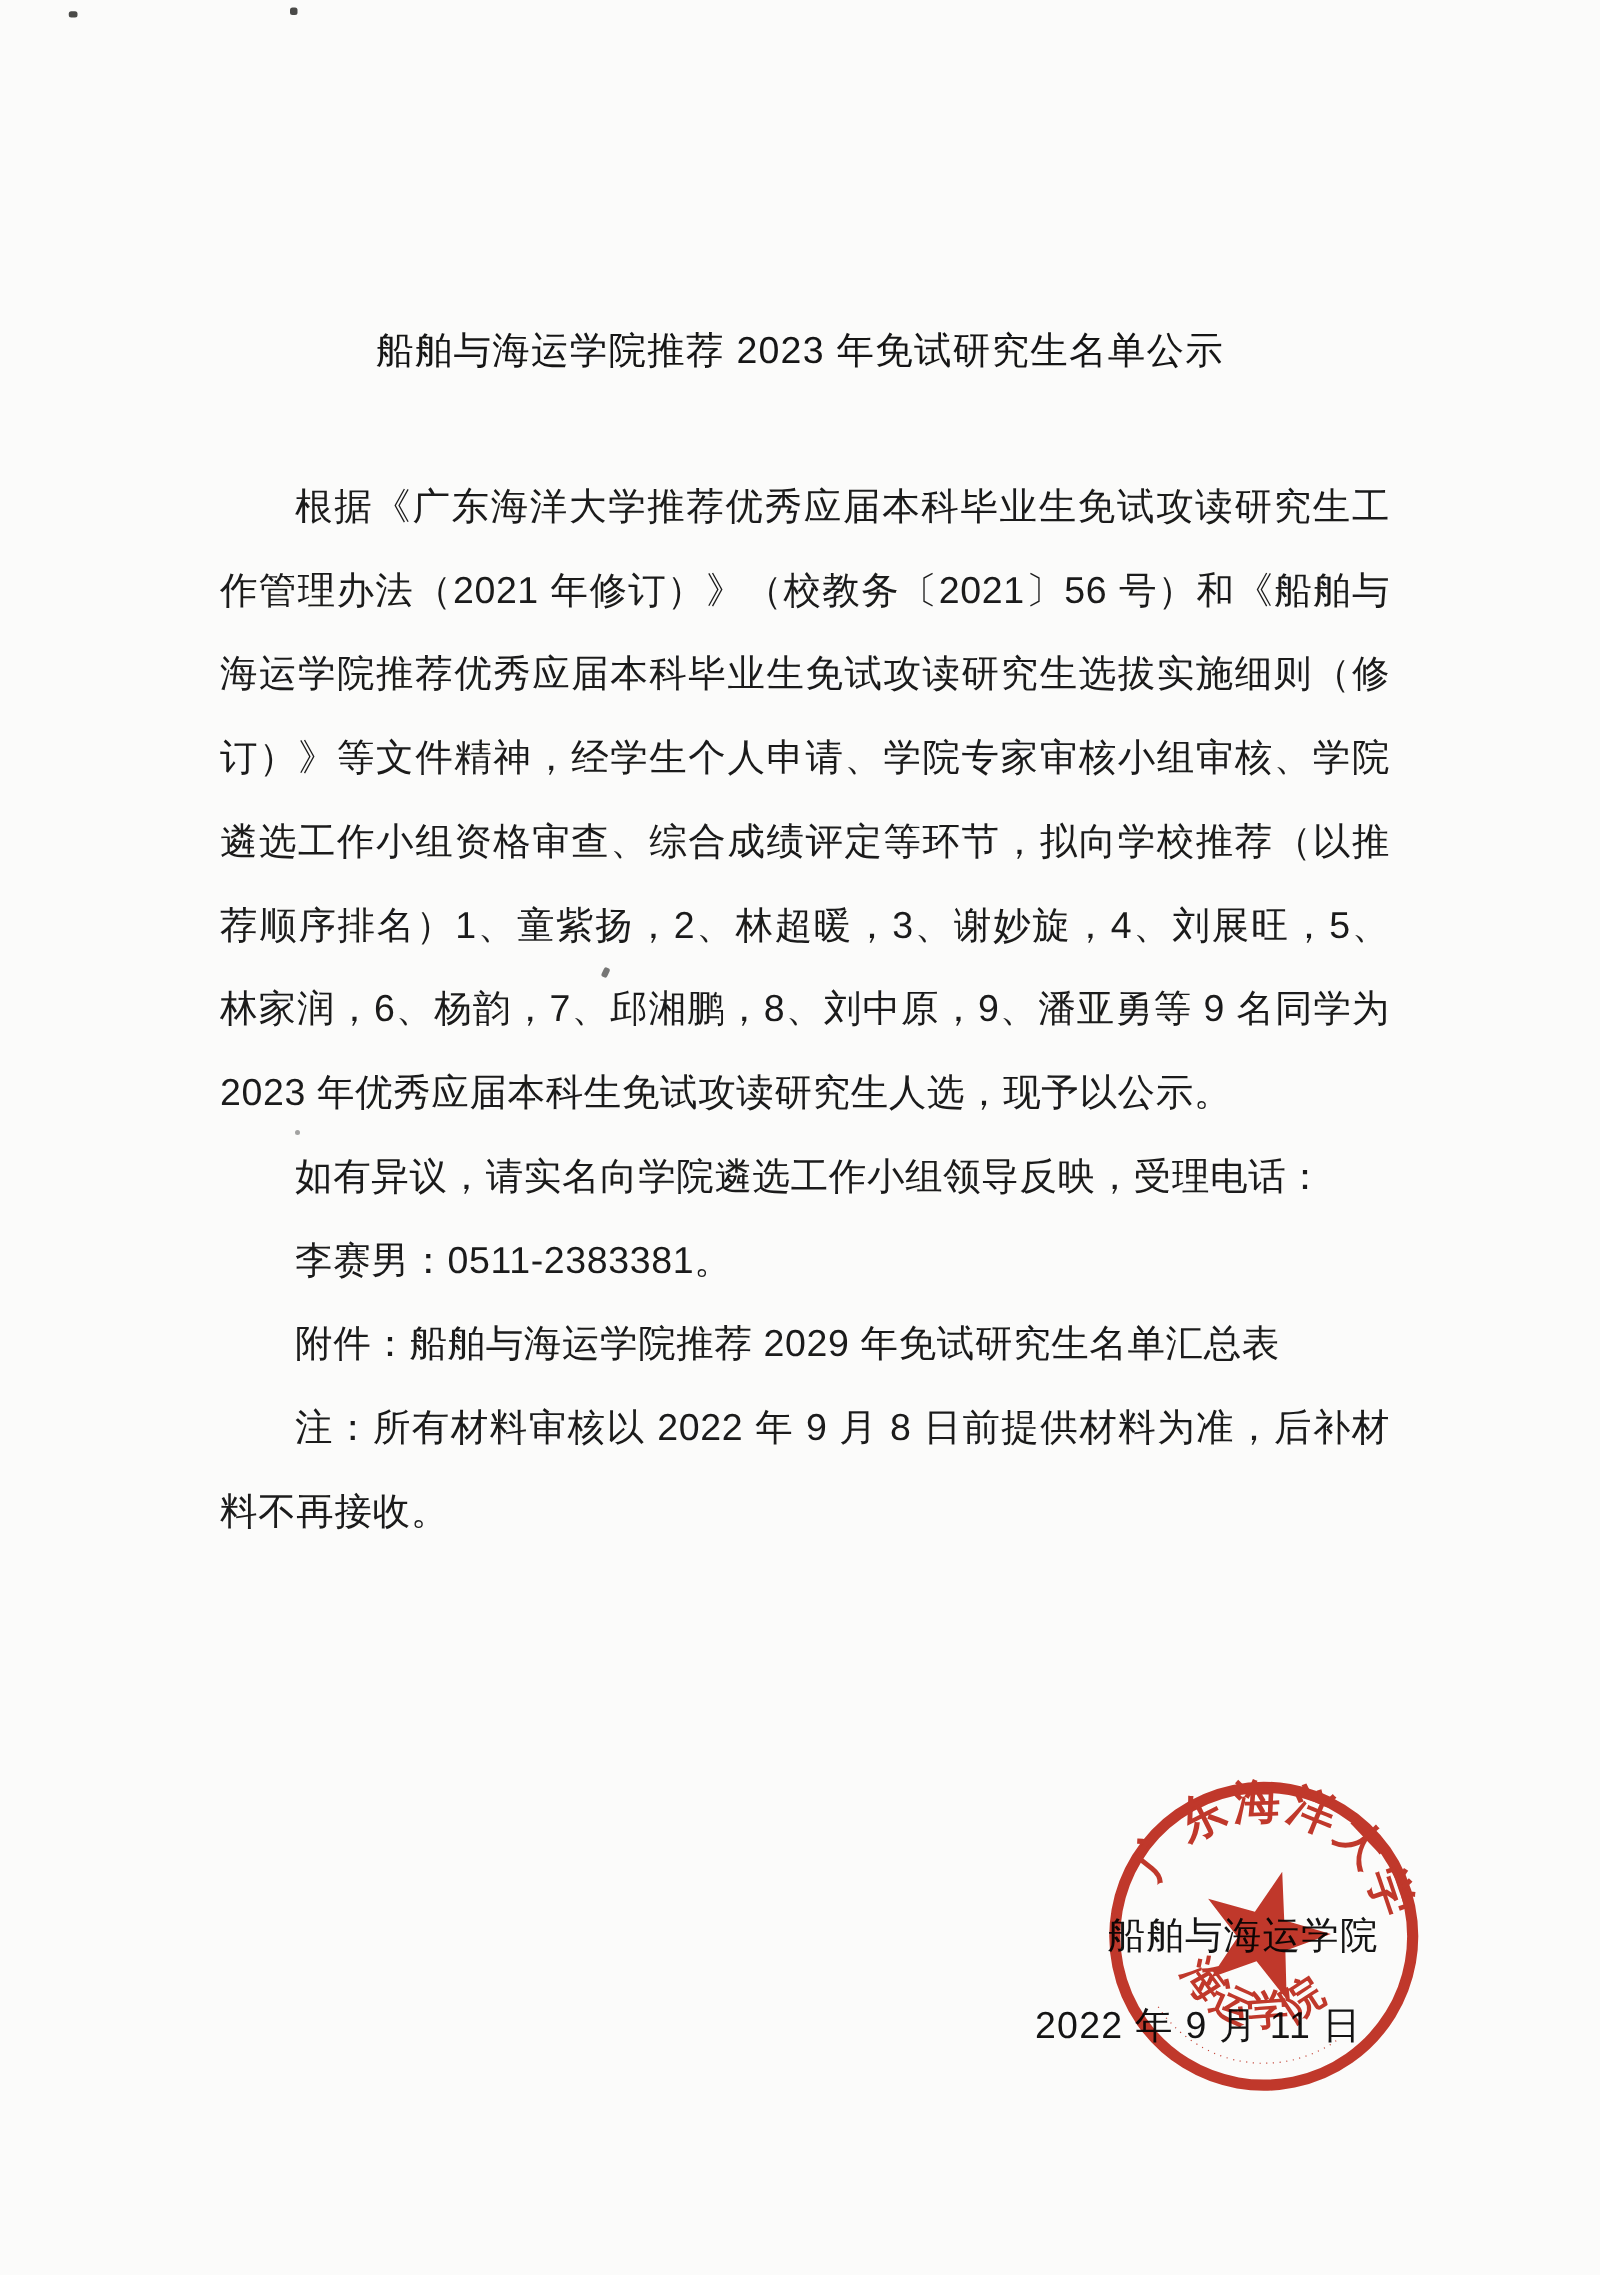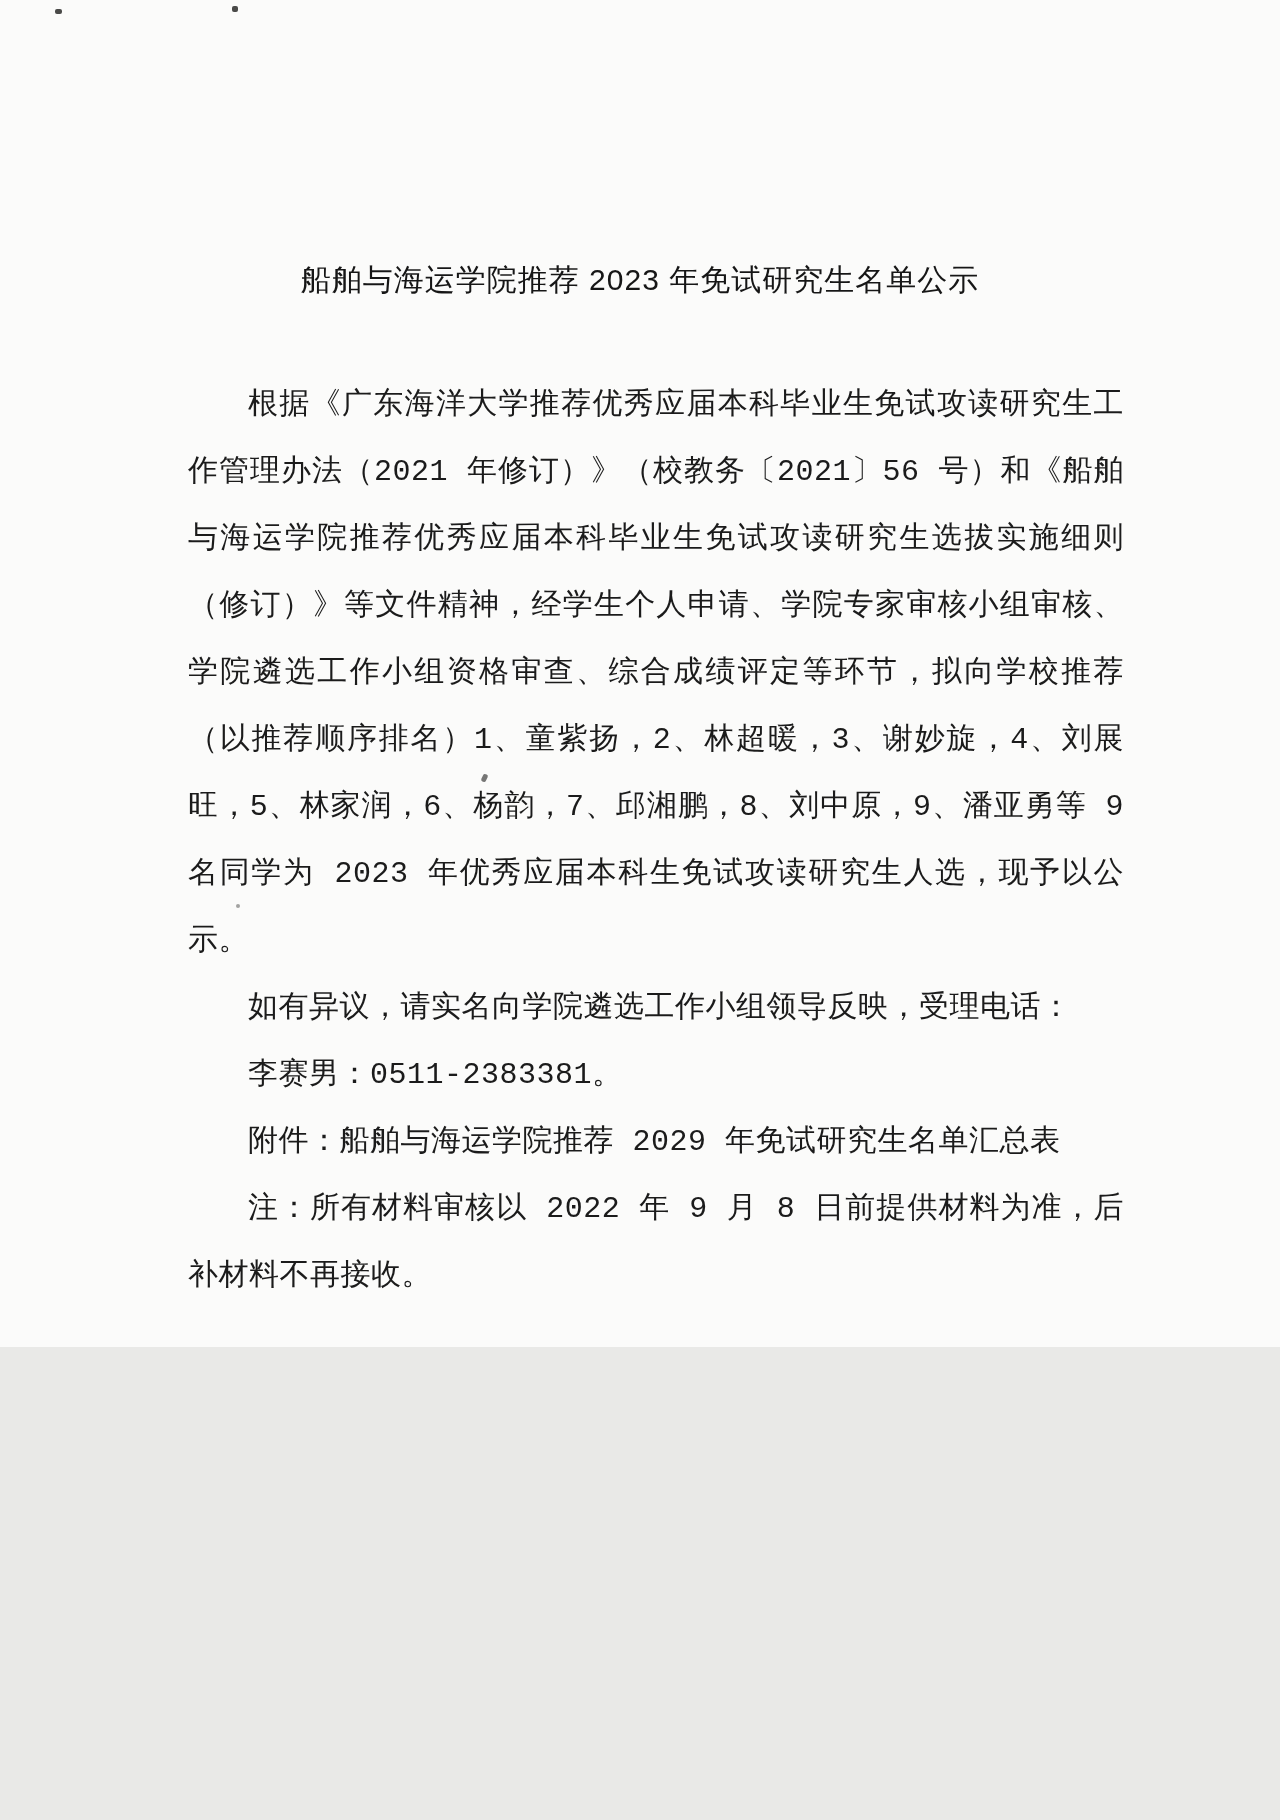--- a/index.html
+++ b/index.html
@@ -1,42 +1,41 @@
 <!DOCTYPE html>
 <html><head>
 <meta charset="utf-8">
 <style>
   html,body{margin:0;padding:0;background:#e9e9e7;}
   .page{
     position:relative;
-    width:1280px;height:1347px;
+    width:1280px;height:1820px;
     margin:0 auto;
     background:#fbfbfa;
     overflow:hidden;
     font-family:"Liberation Sans", sans-serif;
     color:#1d1d1d;
   }
   .title{
     position:absolute;
     top:240px;left:0;width:100%;
     text-align:center;
     font-size:30px;
     font-weight:400;
     letter-spacing:1px;
     color:#161616;
   }
   .content{
     position:absolute;
-    left:188px;top:372px;width:936px;
+    left:176px;top:372px;width:936px;
     font-size:30px;
     line-height:67px;
     letter-spacing:0.5px;
     text-align:justify;
     color:#1b1b1b;
-    font-family:Liberation Mono, monospace;
   }
   .para{margin:0;text-indent:2em;}
   .sig-org,.sig-date{
     position:absolute;
     font-size:30px;
     letter-spacing:1px;
     color:#141414;
     white-space:nowrap;
   }
   .sig-org{left:886px;top:1528px;}

